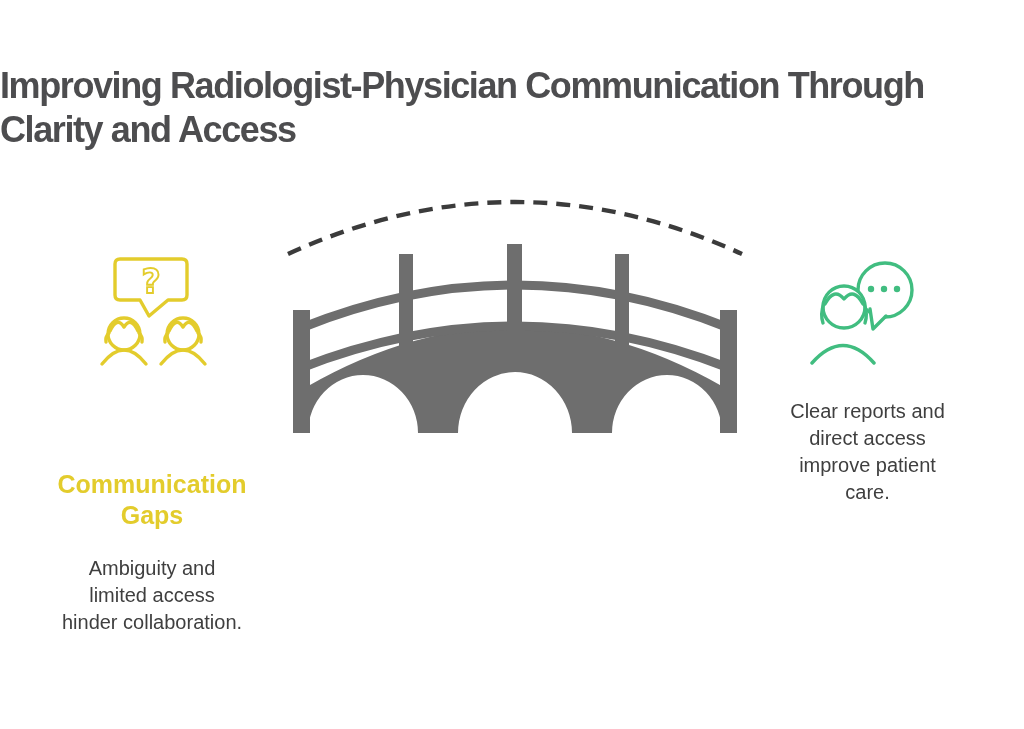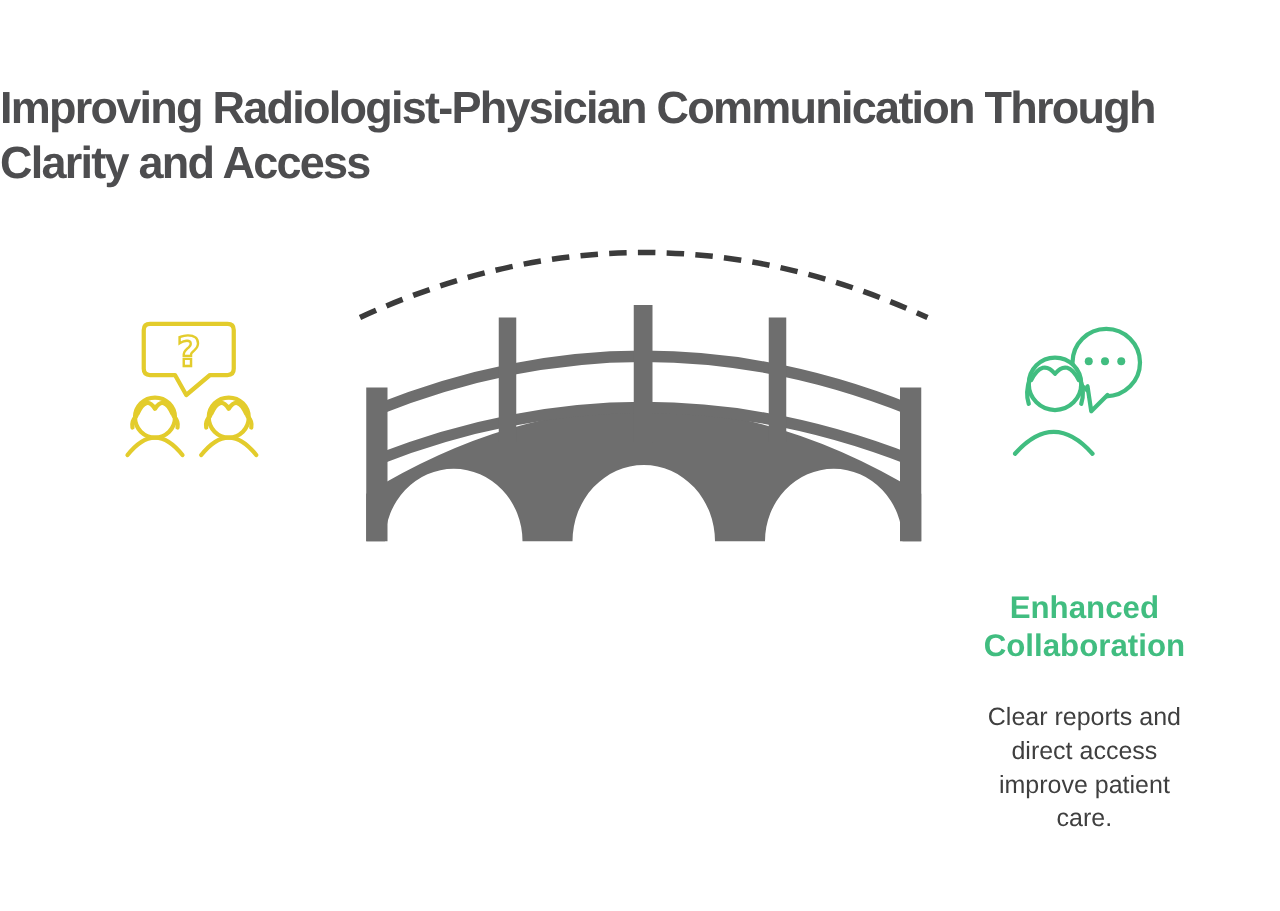--- a/index.html
+++ b/index.html
@@ -86,38 +86,41 @@
     </g>
 
     <g transform="translate(59,0)">
       <circle class="stroke-yellow-fill-white" cx="32" cy="84" r="16"></circle>
       <path class="stroke-yellow" d="M18,81 Q25,66 32,77 Q39,66 46,81"></path>
       <path class="stroke-yellow" d="M17,83 Q13,87 14,92"></path>
       <path class="stroke-yellow" d="M47,83 Q51,87 50,92"></path>
       <path class="stroke-yellow" d="M10,114 Q32,86 54,114"></path>
     </g>
   </svg>
+  <div class="panel-heading">Communication
+Gaps</div>
+  <div class="panel-body">Ambiguity and
+limited access
+hinder collaboration.</div>
 </div>
 
 <div class="side-panel" id="right-panel">
   <svg class="icon-wrap" width="115" height="120" viewBox="0 0 115 120">
 
     <circle class="stroke-green" cx="75" cy="40" r="27"></circle>
     <path class="stroke-green-fill-white" d="M60,59 L63,79 L76,66"></path>
     <circle class="dot-green" cx="61" cy="39" r="3.2"></circle>
     <circle class="dot-green" cx="74" cy="39" r="3.2"></circle>
     <circle class="dot-green" cx="87" cy="39" r="3.2"></circle>
 
     <g>
       <circle class="stroke-green-fill-white" cx="34" cy="57" r="21"></circle>
       <path class="stroke-green" d="M15,54 Q24,37 34,49 Q44,37 53,54"></path>
       <path class="stroke-green" d="M14,53 Q10,64 13,73"></path>
       <path class="stroke-green" d="M54,53 Q58,64 55,73"></path>
       <path class="stroke-green" d="M2,113 Q33,78 64,113"></path>
     </g>
   </svg>
-  <div class="panel-heading">Enhanced
-Collaboration</div>
   <div class="panel-body">Clear reports and
 direct access
 improve patient
 care.</div>
 </div>
 
 </body></html>

